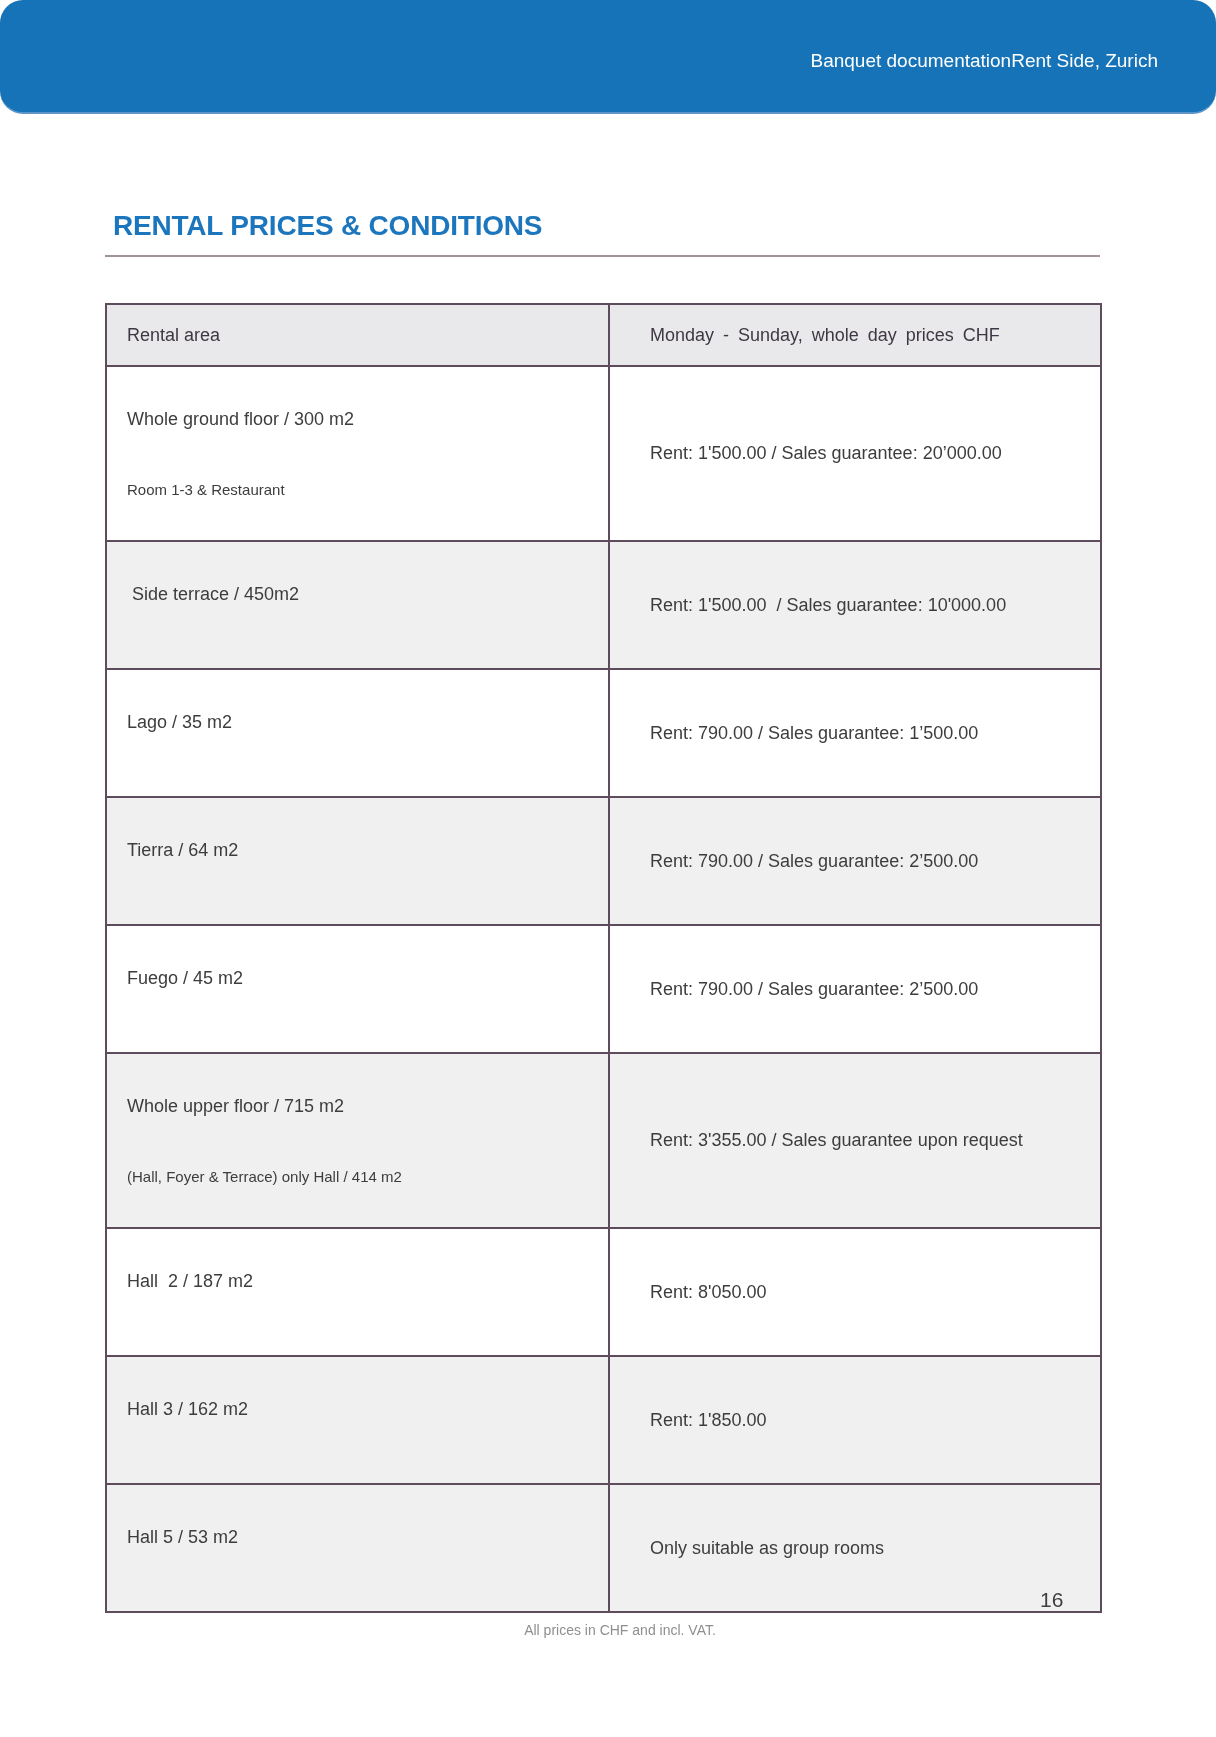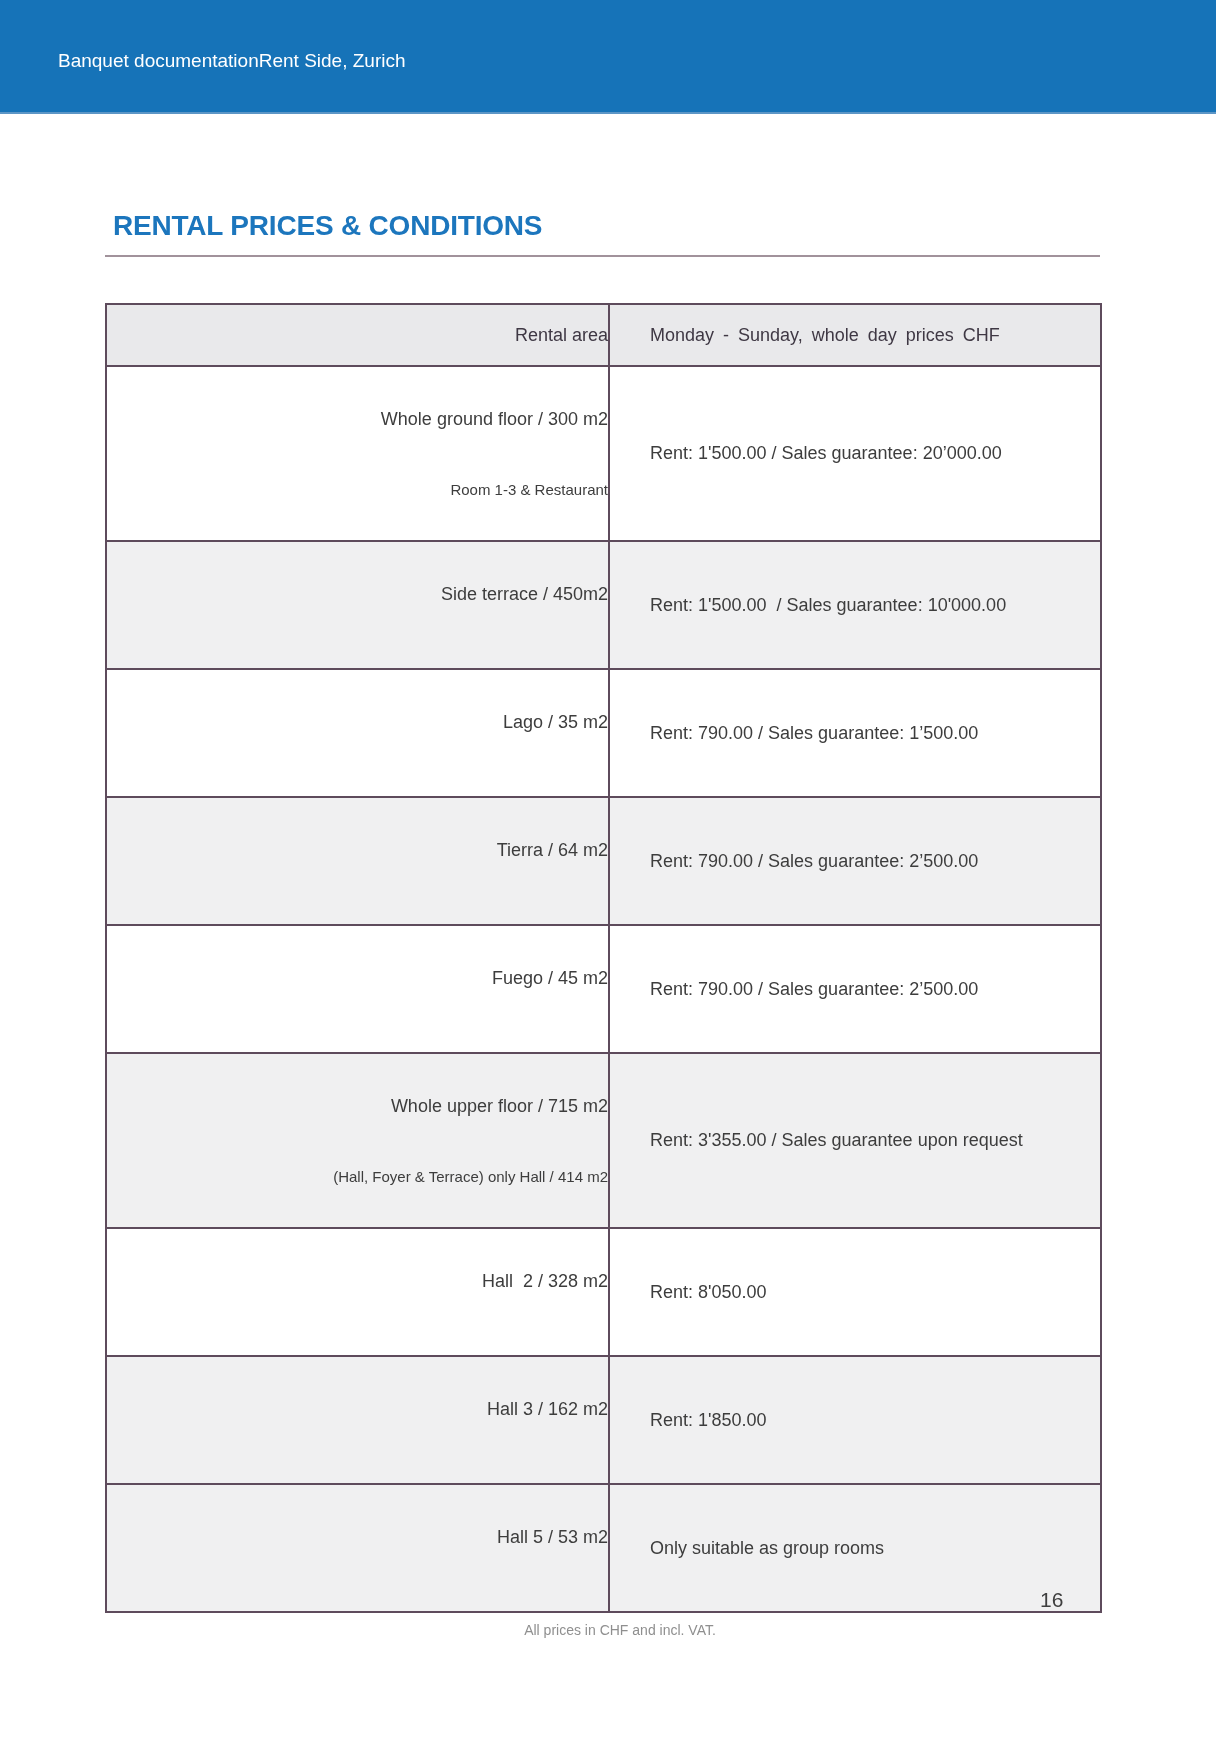--- a/index.html
+++ b/index.html
@@ -26,24 +26,25 @@
     height: 1737px;
     background: #ffffff;
     overflow: hidden;
   }
   .topbar {
     height: 114px;
     background: var(--bar-blue);
     border-bottom: 2px solid var(--bar-blue-edge);
     display: flex;
     align-items: center;
-    justify-content: flex-start;
+    justify-content: flex-end;
     padding: 10px 58px 0 58px;
     color: #ffffff;
     font-size: 19px;
+    border-radius: 23px;
   }
   .content {
     margin-left: 105px;
     width: 995px;
   }
   .title {
     padding-top: 96px;
     font-size: 28px;
     font-weight: 700;
     letter-spacing: -0.2px;
@@ -70,21 +71,21 @@
     color: var(--text-color);
     white-space: pre-wrap;
   }
   .rental-table col.c-area  { width: 503px; }
   .rental-table col.c-price { width: 492px; }
   .rental-table thead th {
     background: var(--header-row-shade);
     height: 62px;
     color: #3f3844;
   }
-  .rental-table th.col-area, .rental-table td.col-area { padding-left: 20px; padding-right: 0; text-align: right; }
+  .rental-table th.col-area, .rental-table td.col-area { padding-left: 20px; padding-right: 0; }
   .rental-table th.col-price, .rental-table td.col-price { padding-left: 40px; padding-right: 10px; }
   .rental-table thead th.col-price { word-spacing: 4px; }
   .rental-table tbody td { height: 61px; margin-left: 13px; }
   .rental-table tbody tr.double td { height: 90px; }
   .rental-table tbody tr.shaded td { background: var(--row-shade); }
   .area-sub {
     font-size: 15px;
     margin-top: 9px;
   }
   .page-number {
@@ -168,21 +169,21 @@
   </tr>
           <tr class="shaded double">
     <td class="col-area">
       <div class="area-main">Whole upper floor / 715 m2</div>
       <div class="area-sub">(Hall, Foyer &amp; Terrace) only Hall / 414 m2</div>
     </td>
     <td class="col-price">Rent: 3'355.00 / Sales guarantee upon request</td>
   </tr>
           <tr>
     <td class="col-area">
-      <div class="area-main">Hall  2 / 328 m2</div>
+      <div class="area-main">Hall  2 / 187 m2</div>
       
     </td>
     <td class="col-price">Rent: 8'050.00</td>
   </tr>
           <tr class="shaded">
     <td class="col-area">
       <div class="area-main">Hall 3 / 162 m2</div>
       
     </td>
     <td class="col-price">Rent: 1'850.00</td>

